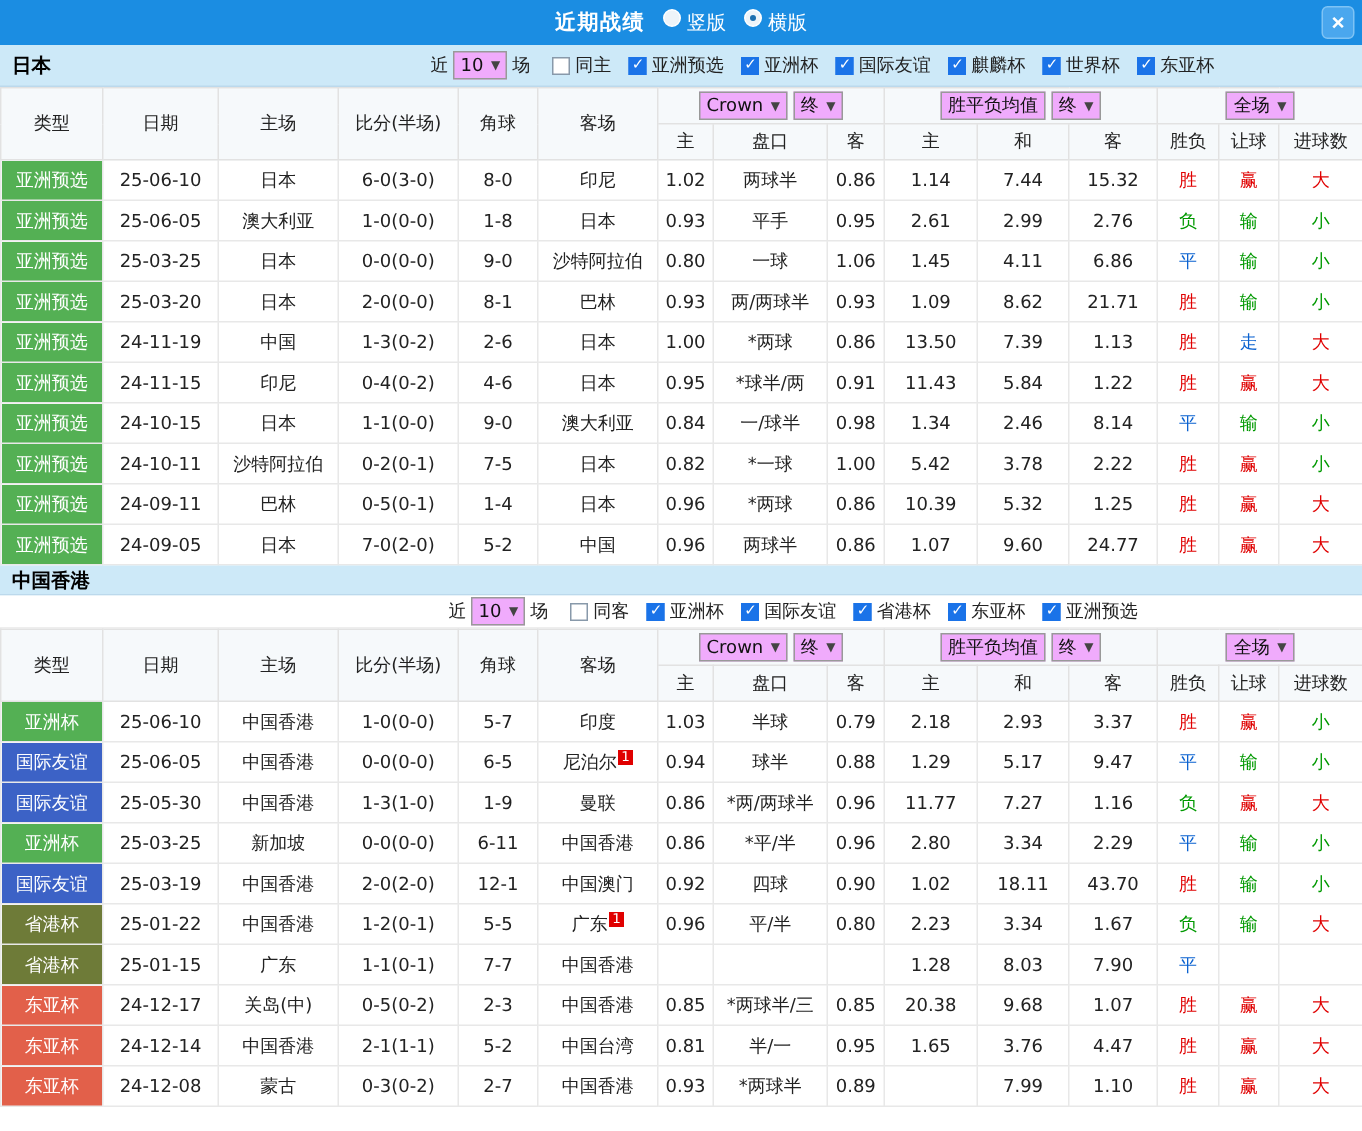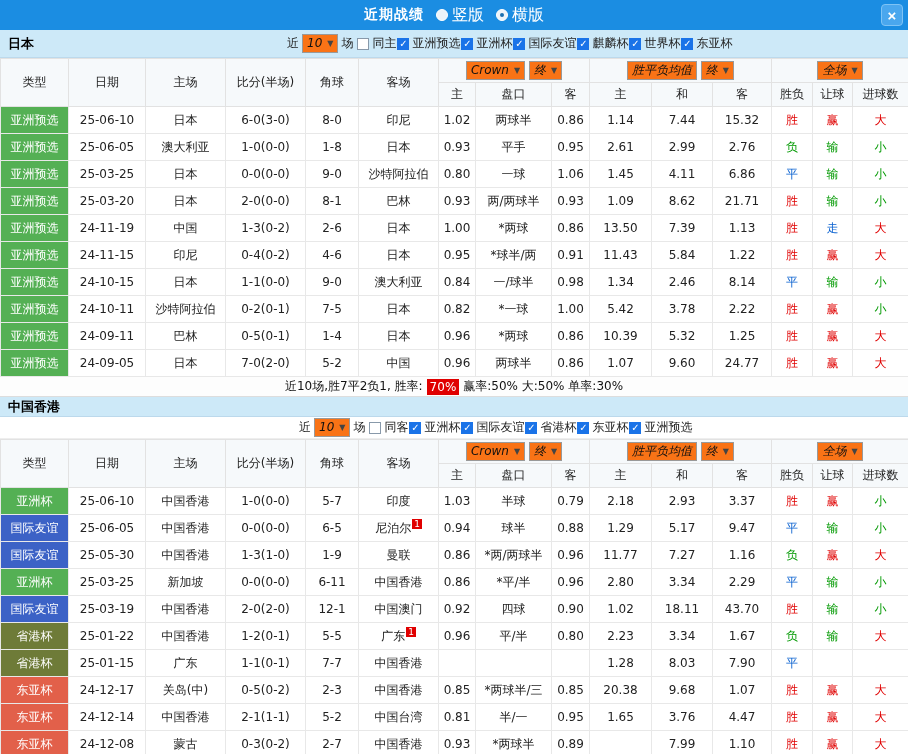--- a/index.html
+++ b/index.html
@@ -3,36 +3,36 @@
 <meta charset="utf-8">
 <style>
   *{box-sizing:border-box;margin:0;padding:0;}
   html,body{background:#fff;}
   body{font-family:"DejaVu Sans","Liberation Sans",sans-serif;}
   .app{width:908px;height:754px;overflow:hidden;background:#fff;position:relative;}
 
   .topbar{height:30px;background:#1b8de2;display:flex;align-items:center;justify-content:center;position:relative;}
   .topbar .title{font-size:14px;font-weight:bold;color:#fff;letter-spacing:1px;}
   .radio-group{display:inline-flex;align-items:center;}
-  .radio{display:inline-flex;align-items:center;color:#fff;font-size:16px;margin-left:12px;cursor:pointer;}
+  .radio{display:inline-flex;align-items:flex-start;color:#fff;font-size:13px;margin-left:12px;cursor:pointer;}
   .rdot{width:12px;height:12px;border:1px solid #fff;background:#eef4f9;border-radius:50%;margin-right:4px;position:relative;display:inline-block;}
   .rdot.sel::after{content:"";position:absolute;left:3px;top:3px;width:4px;height:4px;border-radius:50%;background:#1b6fb0;}
   .close-btn{position:absolute;right:5px;top:4px;width:22px;height:22px;line-height:19px;text-align:center;background:#4aa7ee;color:#fff;border:1px solid #7ec3f5;border-radius:4px;font-size:15px;font-weight:bold;padding:0;cursor:pointer;}
 
   .band{background:#cde9f8;display:flex;align-items:center;padding:0 8px;border-bottom:1px solid #bcd9ec;}
   .band0{height:28px;}
   .band1{height:20px;}
   .team-title{font-size:13px;font-weight:bold;color:#000;}
   .filters{display:flex;align-items:center;font-size:12px;color:#222;}
   .band0 .filters{margin-left:250px;}
   .filters-row{height:22px;background:#fff;padding-left:296px;border-bottom:1px solid #eee;display:flex;align-items:center;font-size:12px;color:#222;}
   .flabel{margin:0 3px;}
-  .select{display:inline-flex;align-items:center;gap:5px;background:#f97316;border:1px solid #999;padding:1px 4px;font-size:12px;line-height:15px;cursor:pointer;white-space:nowrap;color:#111;font-style:italic;}
+  .select{display:inline-flex;align-items:center;gap:5px;background:#f0abfc;border:1px solid #999;padding:1px 4px;font-size:12px;line-height:15px;cursor:pointer;white-space:nowrap;color:#111;}
   .select .arrow{font-size:8px;color:#444;}
-  .cb{display:inline-flex;align-items:center;margin-left:1px;cursor:pointer;white-space:nowrap;}
+  .cb{display:inline-flex;align-items:center;margin-left:12px;cursor:pointer;white-space:nowrap;}
   .box{width:12px;height:12px;border:1px solid #8899aa;background:#fff;margin-right:3px;display:inline-flex;align-items:center;justify-content:center;font-size:10px;line-height:1;color:#fff;}
   .box.checked{background:#1a73e8;border-color:#1a73e8;}
 
   table.grid{width:908px;border-collapse:collapse;table-layout:fixed;}
   .grid th{background:#f6f9fb;color:#222;font-weight:normal;font-size:12px;border:1px solid #e2e2e2;height:24px;padding:0;text-align:center;white-space:nowrap;}
   .grid td{border:1px solid #e8e8e8;font-size:12px;color:#222;text-align:center;height:27px;padding:0;white-space:nowrap;overflow:hidden;}
   .grid td.type{color:#fff;}
   .g{color:#00a02a;}
   .score{color:#e00000;}
   .hc{color:#e00000;}
@@ -313,25 +313,20 @@
             <td>0.86</td>
             <td>1.07</td>
             <td>9.60</td>
             <td>24.77</td>
             <td style="color:#e00000">胜</td>
             <td style="color:#e00000">赢</td>
             <td style="color:#e00000">大</td>
           </tr>
         </tbody>
     </table>
-    <div class="summary">
-      <span>近10场,胜7平2负1, 胜率:</span>
-      <span class="rate-badge">70%</span>
-      <span>赢率:50% 大:50% 单率:30%</span>
-    </div>
   </div>
 
   <div class="section">
     <div class="band band1">
       <span class="team-title">中国香港</span>
     </div>
     <div class="filters filters-row" id="filters-1">
         <span class="flabel">近</span>
         <span class="select">10<span class="arrow">▼</span></span>
         <span class="flabel">场</span>

